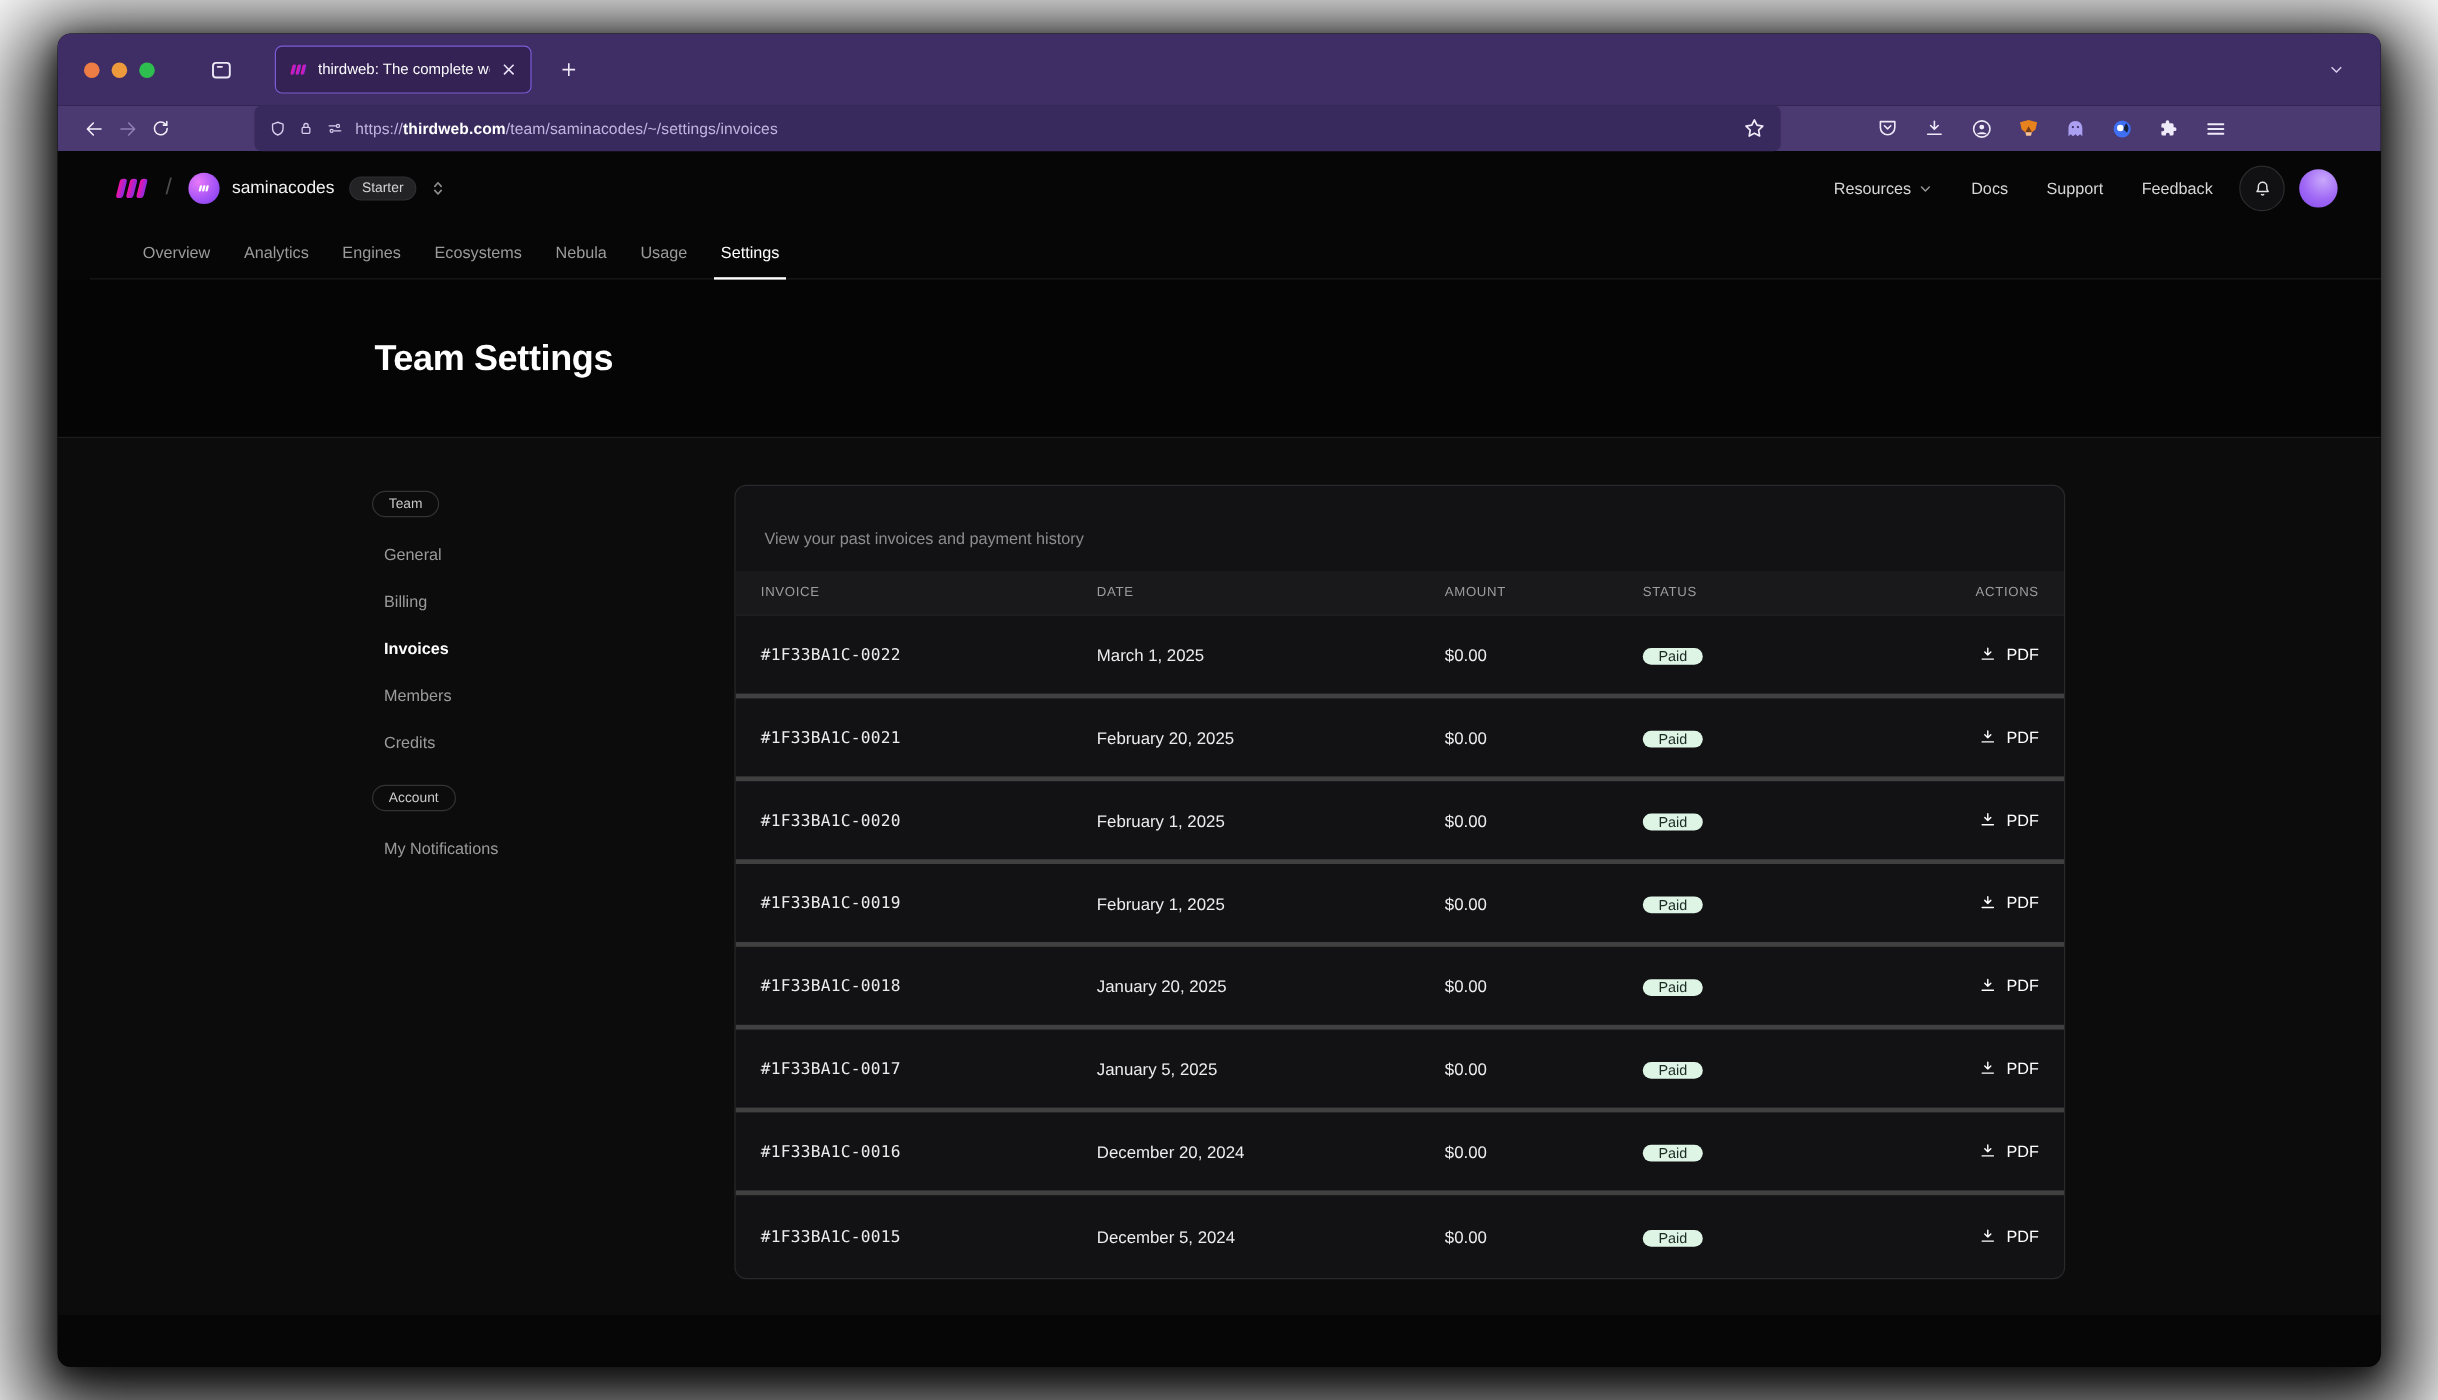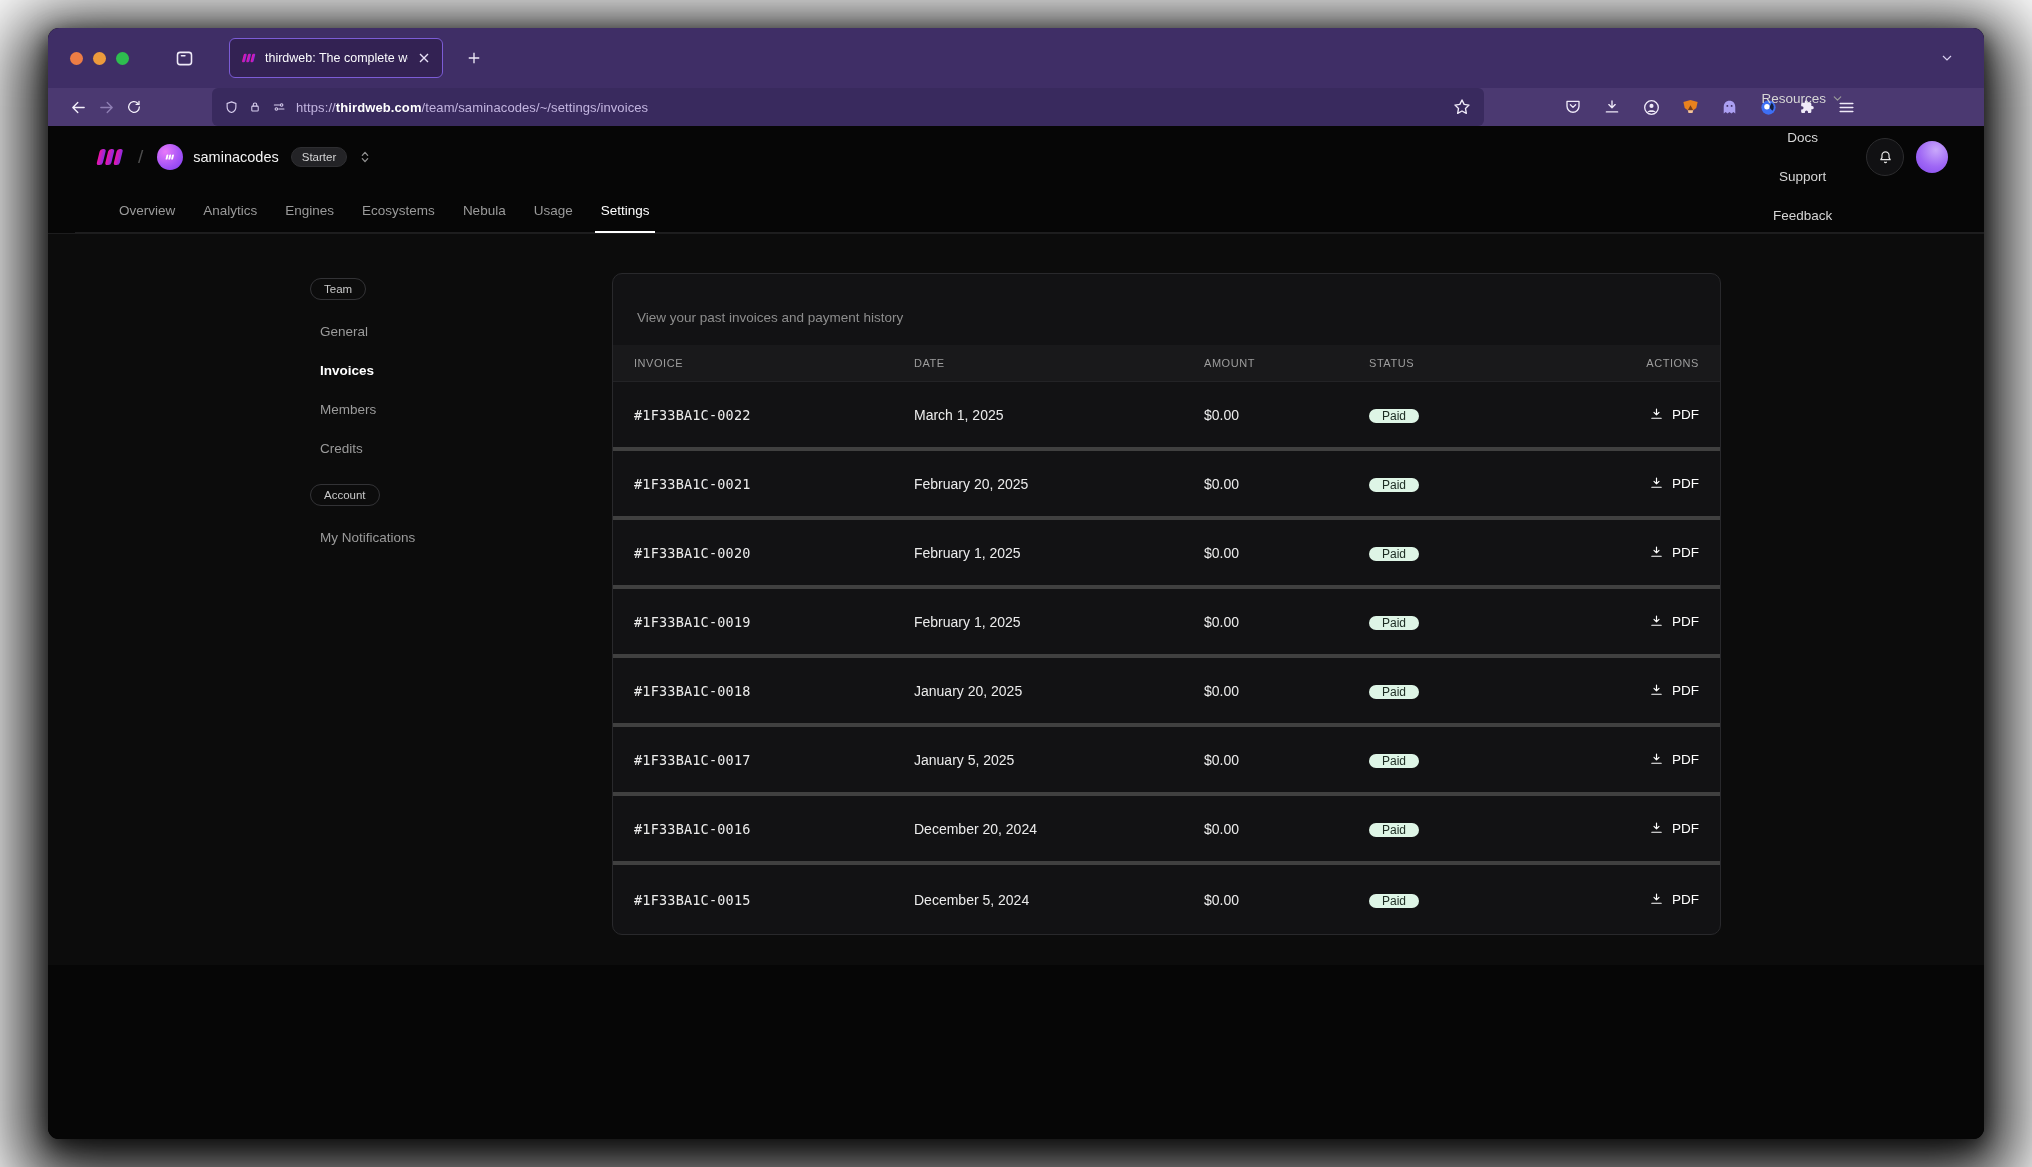--- a/index.html
+++ b/index.html
@@ -43,21 +43,21 @@
   .tw-header { height:62px; display:flex; align-items:center; padding:0 36px 0 44px; }
   .tw-logo { width:34px; height:22px; }
   .crumb-slash { color:#4e4e4e; font-size:19px; margin:0 14px 0 12px; font-weight:300; }
   .team-avatar { width:26px; height:26px; border-radius:50%;
     background:radial-gradient(circle at 32% 30%, #e879f9, #a855f7 55%, #7c3aed);
     display:flex; align-items:center; justify-content:center; margin-right:10px; }
   .team-name { font-size:14.5px; font-weight:500; color:#f3f3f3; }
   .plan-badge { margin-left:12px; background:#232326; border:1px solid #2e2e31; color:#d4d4d4;
     font-size:11.5px; padding:3px 10px; border-radius:999px;text-align:right; }
   .updown { width:16px; height:16px; color:#8f8f8f; margin-left:10px; }
-  .header-right { margin-left:auto; display:flex; align-items:center; gap:8px;flex-direction:column; }
+  .header-right { margin-left:auto; display:flex; align-items:center; gap:8px; }
   .hlink { display:flex; align-items:center; gap:5px; color:#d6d6d6; font-size:13.5px; padding:8px 12px; cursor:default; }
   .hlink svg { width:13px; height:13px; color:#9a9a9a; }
   .bell-btn { width:38px; height:38px; border-radius:50%; border:1px solid #2c2c2e; background:#111113;
     color:#e3e3e3; margin-left:10px; }
   .bell-btn svg { width:17px; height:17px; }
   .user-avatar { width:32px; height:32px; border-radius:50%; margin-left:12px;
     background:radial-gradient(circle at 62% 28%, #c9a8fb, #9f67f5 55%, #8348ec); }
 
   .tw-nav { height:45px; display:flex; align-items:flex-end; padding-left:30px; border-bottom:1px solid #1e1e1f;margin-left:27px; }
   .nav-tab { padding:0 14px; height:44px; display:flex; align-items:center; font-size:13.5px;
@@ -286,23 +286,26 @@
     <nav class="tw-nav">
           <div class="nav-tab">Overview</div>
           <div class="nav-tab">Analytics</div>
           <div class="nav-tab">Engines</div>
           <div class="nav-tab">Ecosystems</div>
           <div class="nav-tab">Nebula</div>
           <div class="nav-tab">Usage</div>
           <div class="nav-tab active">Settings</div>
         </nav>
 
+    <div class="band">
+      <h1>Team Settings</h1>
+    </div>
 
     <div class="main">
-      <aside class="sidebar"><span class="side-badge">Team</span><div class="side-item">General</div><div class="side-item active">Invoices</div><div class="side-item">Members</div><div class="side-item">Credits</div><div class="side-gap"></div><span class="side-badge">Account</span><div class="side-item">My Notifications</div></aside>
+      <aside class="sidebar"><span class="side-badge">Team</span><div class="side-item">General</div><div class="side-item">Billing</div><div class="side-item active">Invoices</div><div class="side-item">Members</div><div class="side-item">Credits</div><div class="side-gap"></div><span class="side-badge">Account</span><div class="side-item">My Notifications</div></aside>
 
       <section class="card">
         <div class="card-head">
           <p class="card-sub">View your past invoices and payment history</p>
         </div>
         <div class="grid thead">
               <div class="th">INVOICE</div>
               <div class="th">DATE</div>
               <div class="th">AMOUNT</div>
               <div class="th">STATUS</div>

